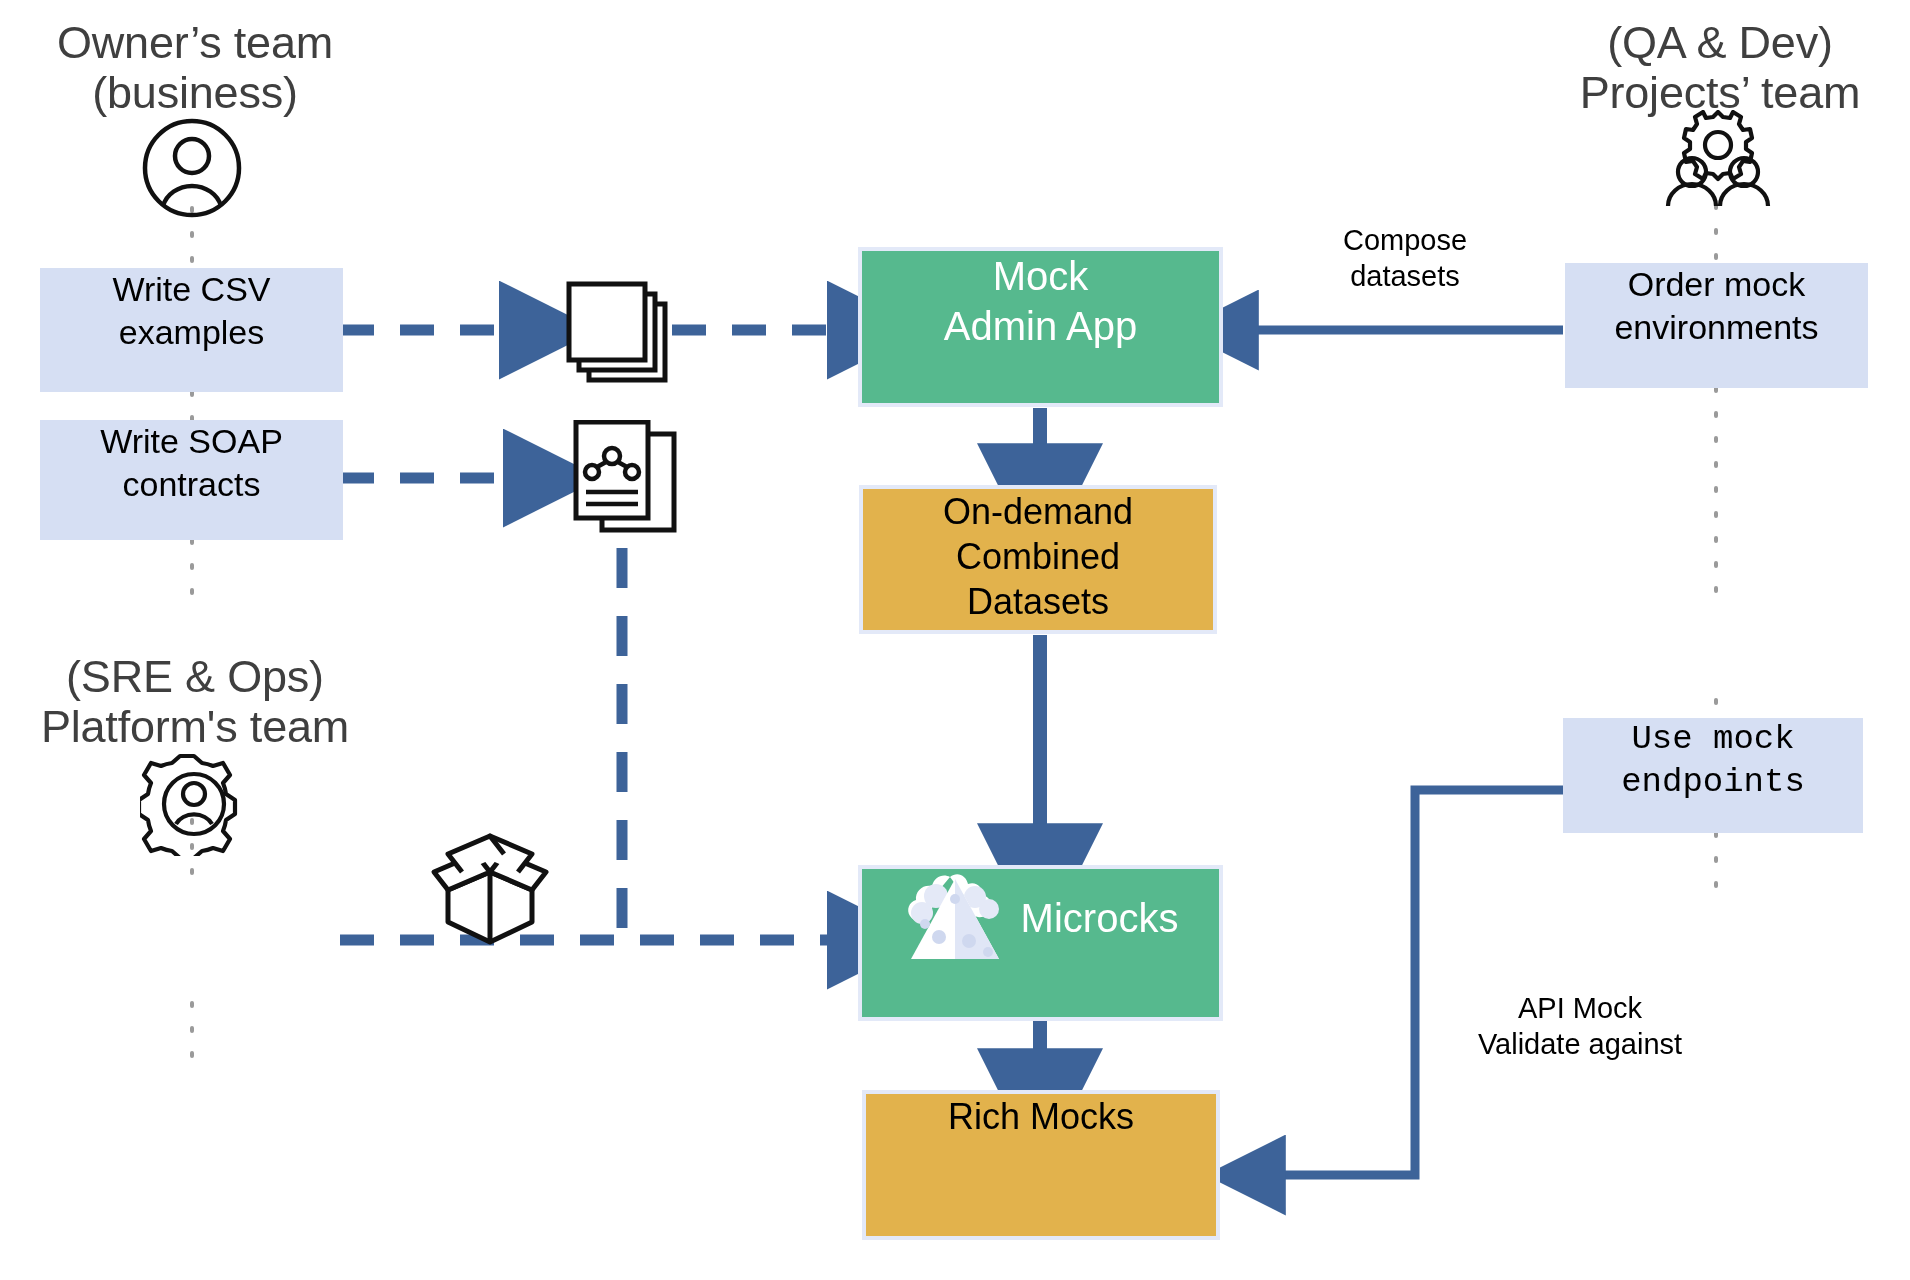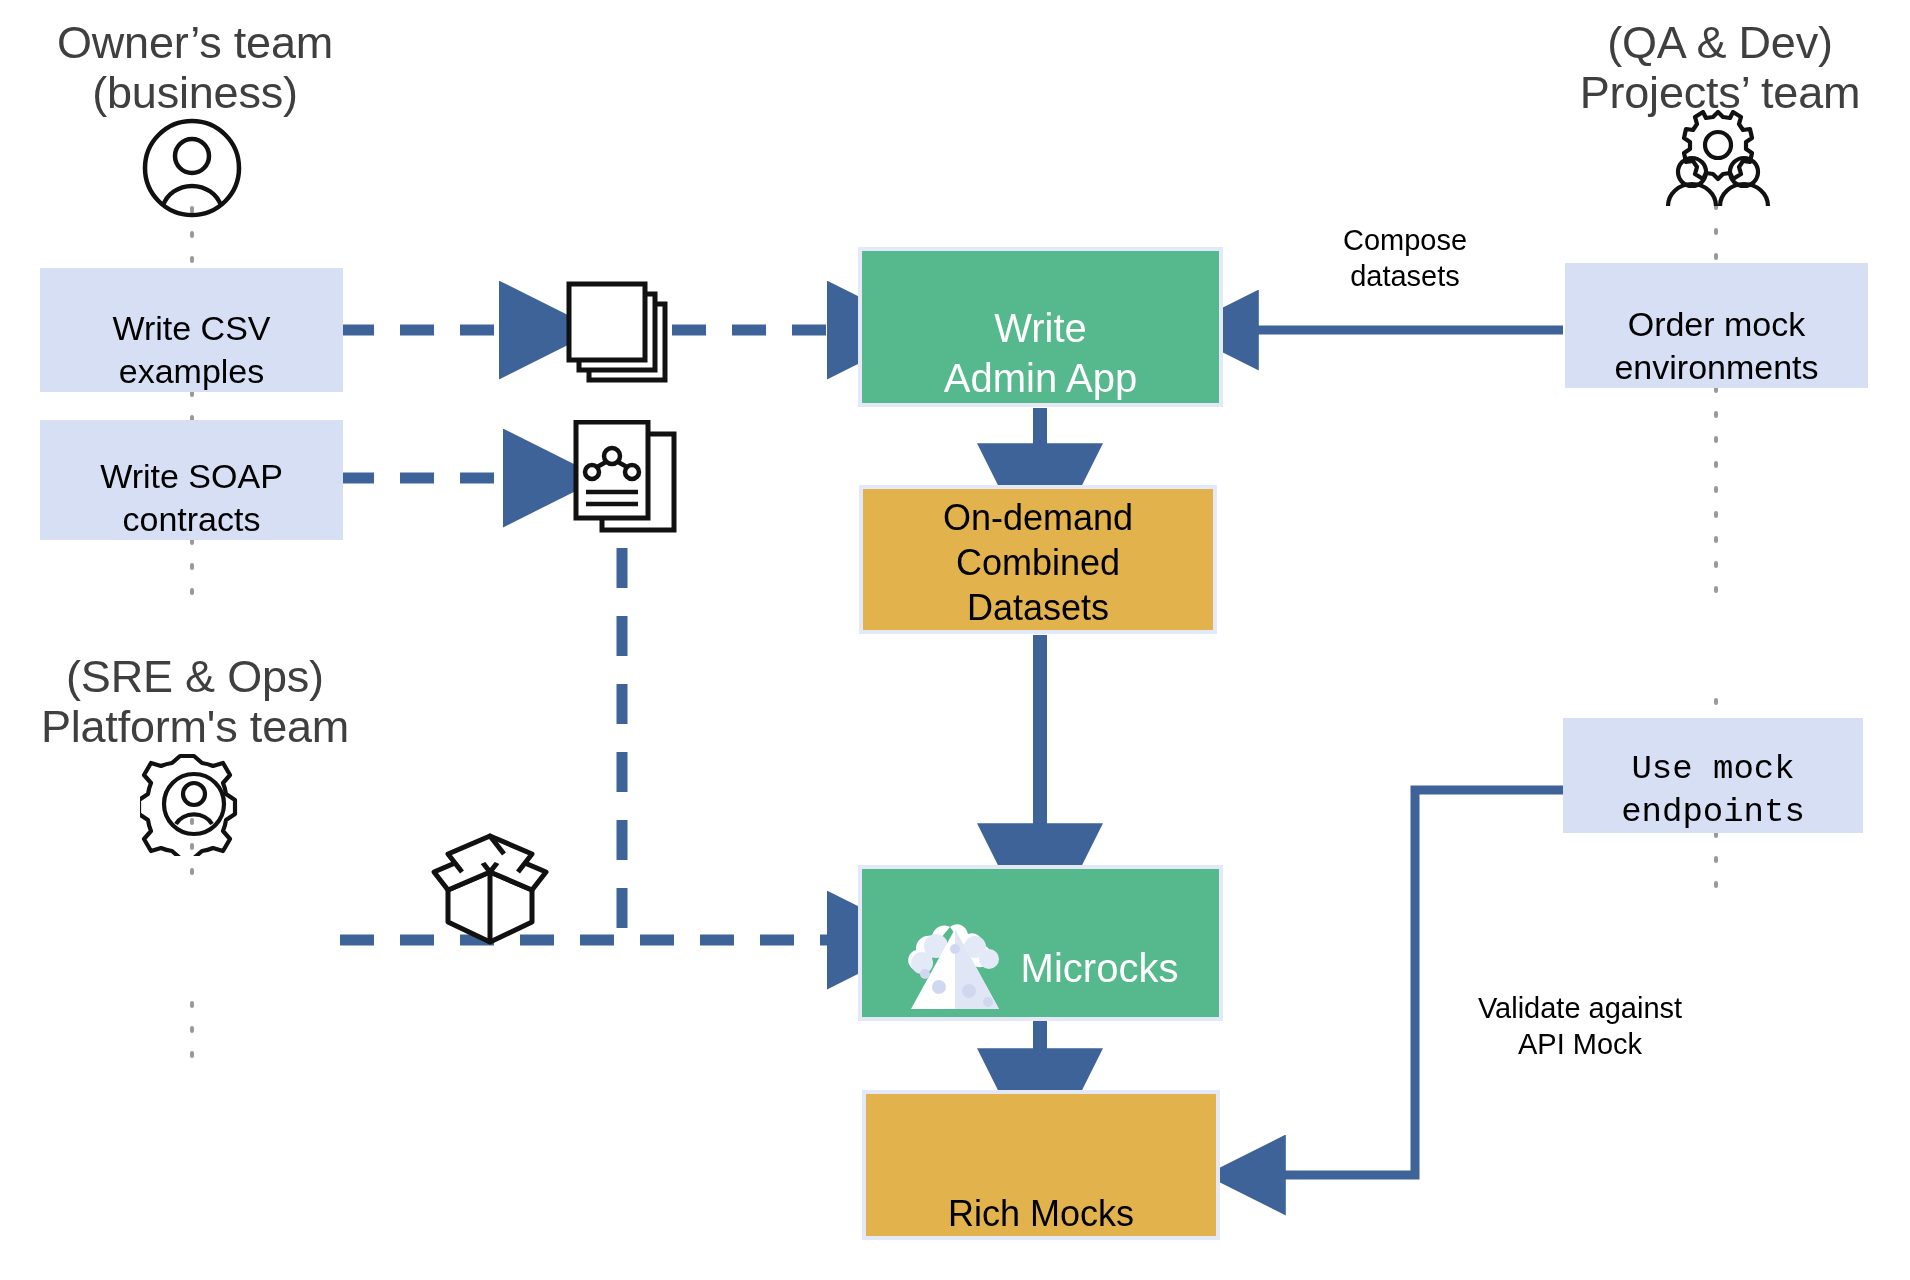--- a/index.html
+++ b/index.html
@@ -6,21 +6,21 @@
   body{
     width:1910px;height:1280px;position:relative;overflow:hidden;
     font-family:"Liberation Sans", sans-serif;
     -webkit-font-smoothing:antialiased;
   }
   .stage{position:absolute;left:0;top:0;width:1910px;height:948px;}
   svg.wires{position:absolute;left:0;top:0;width:1910px;height:1280px;pointer-events:none;}
 
   
   .box{
-    position:absolute;display:flex;align-items:flex-end;justify-content:center;
+    position:absolute;display:flex;align-items:flex-start;justify-content:center;
     text-align:center;line-height:1.25;box-sizing:border-box;
   }
   .box-blue{
     background:#d6dff3;color:#000000;font-size:34px;
   }
   .box-green{
     background:#56b98e;color:#ffffff;font-size:40px;
     border:4px solid #e3e9f8;
   }
   .box-orange{
@@ -196,21 +196,21 @@
         <path d="M62,44 L104,62 L118,44 L76,26 Z"></path>
         <path d="M48,26 L62,8 L104,26 L90,44"></path>
         <path d="M76,26 L62,8 L20,26 L34,44"></path>
         <path d="M62,44 L62,114"></path>
       </g>
     </svg>
   </div>
 
   <div class="box box-green" style="left:858px;top:247px;width:365px;height:160px;">
     <div>
-      <div>Write</div>
+      <div>Mock</div>
       <div>Admin App</div>
     </div>
   </div>
 
   <div class="box box-orange" style="left:828px;top:485px;width:358px;height:149px;margin-left:31px;">
     <div>
       <div>On-demand</div>
       <div>Combined</div>
       <div>Datasets</div>
     </div>
@@ -280,17 +280,17 @@
       <div>endpoints</div>
     </div>
   </div>
 
   <div class="label" style="left:1245px;top:222px;width:320px;">
     <div>Compose</div>
     <div>datasets</div>
   </div>
 
   <div class="label" style="left:1415px;top:990px;width:330px;">
+    <div>API Mock</div>
     <div>Validate against</div>
-    <div>API Mock</div>
   </div>
 
 </div>
 
 </body></html>

